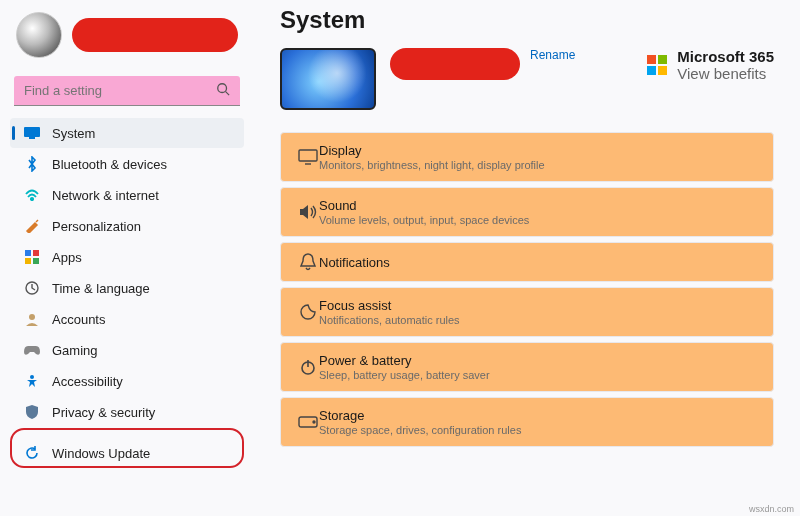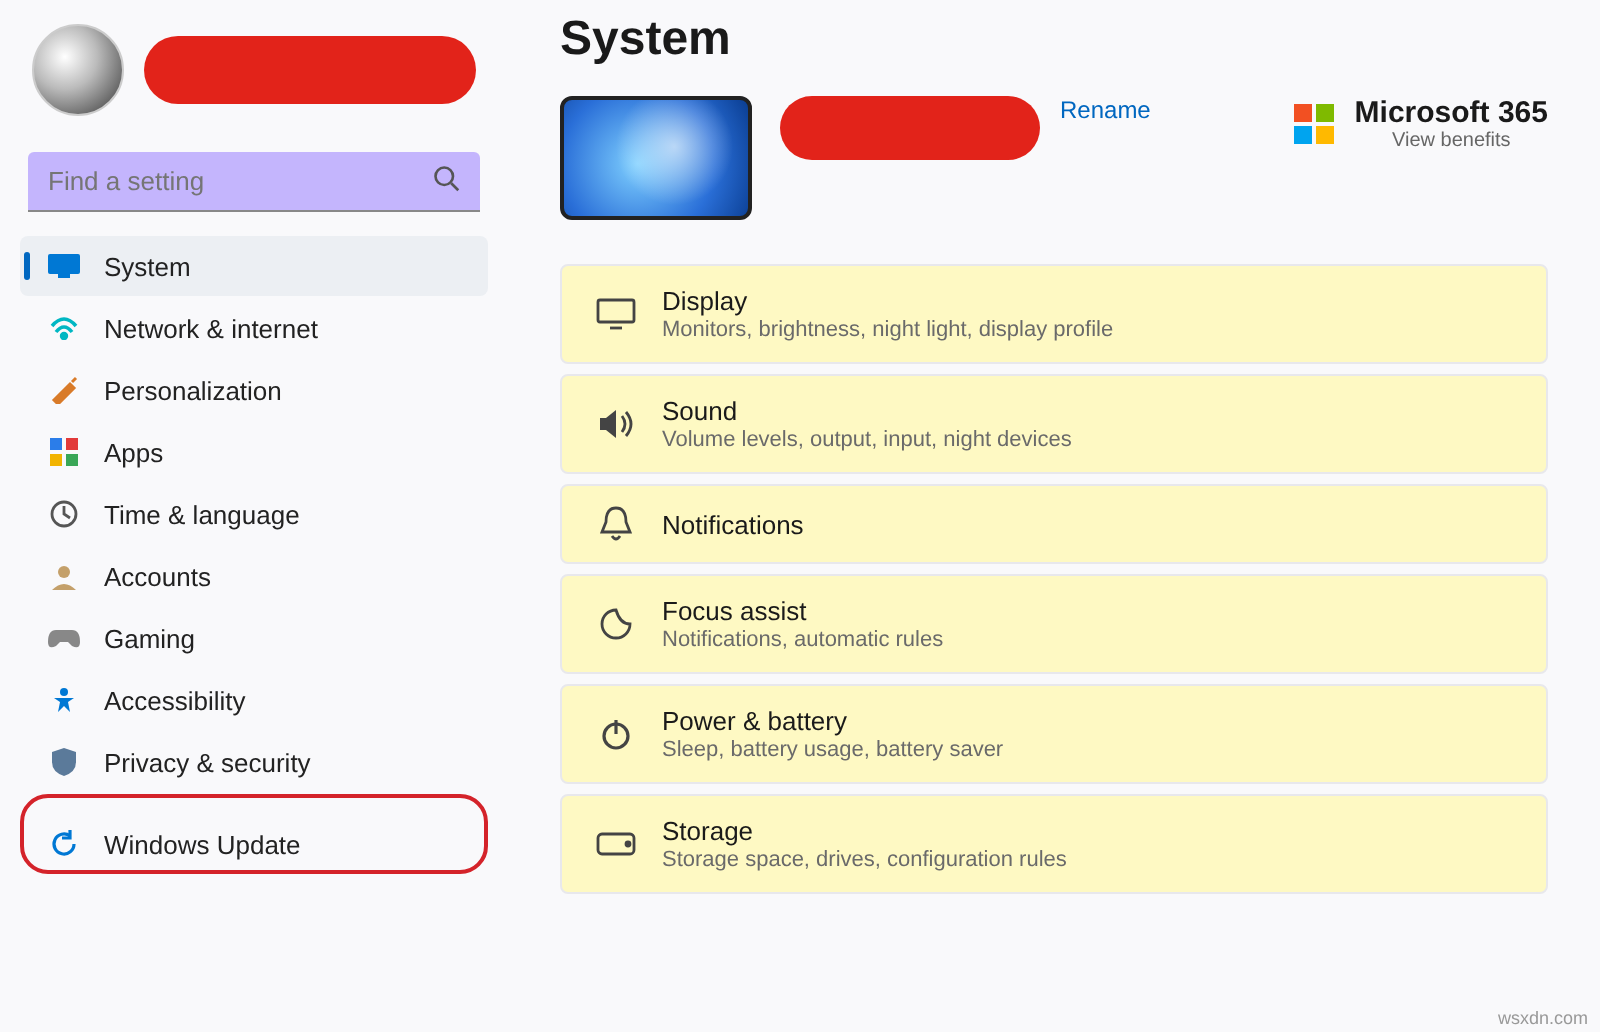--- a/index.html
+++ b/index.html
@@ -21,21 +21,21 @@
     background: radial-gradient(circle at 35% 35%, #fff, #bbb 40%, #333 100%);
     border: 1px solid #ccc;
   }
   .profile-redact {
     flex: 1; height: 34px; background: #e2231a; border-radius: 17px;
   }
   .search {
     margin: 6px 4px 10px 4px;
     display: flex; align-items: center;
     border-bottom: 1px solid #888;
-    background: #c4b5fd;
+    background: #f9a8d4;
     border-radius: 3px 3px 0 0;
     padding: 6px 10px;
   }
   .search input {
     flex: 1; border: none; background: transparent; outline: none;
     font-size: 13px; color: #555;
   }
   .search .sicon { color: #555; font-size: 13px; }
   .nav { display: flex; flex-direction: column; gap: 1px; margin-top: 2px; }
   .nav-item {
@@ -75,25 +75,25 @@
   .rename { color: #0067c0; font-size: 12px; margin-left: 6px; }
   .ms365 { margin-left: auto; display: flex; align-items: center; gap: 10px; }
   .ms365-logo {
     width: 20px; height: 20px; display: grid; grid-template-columns: 1fr 1fr; grid-template-rows: 1fr 1fr; gap: 2px;
   }
   .ms365-logo span:nth-child(1){background:#f25022;}
   .ms365-logo span:nth-child(2){background:#7fba00;}
   .ms365-logo span:nth-child(3){background:#00a4ef;}
   .ms365-logo span:nth-child(4){background:#ffb900;}
   .ms365-text .title { font-size: 15px; font-weight: 600; }
-  .ms365-text .sub { font-size: 10px; color: #666; text-align: center; }
+  .ms365-text .sub { font-size: 15px; color: #666; }
   .list { display: flex; flex-direction: column; gap: 5px; }
   .card {
-    background: #fef9c3; border: 1px solid #e8e8ec; border-radius: 4px;
-    display: flex; align-items: center; gap: 12px;
+    background: #fdba74; border: 1px solid #e8e8ec; border-radius: 4px;
+    display: flex; align-items: center; gap: 0;
     padding: 10px 16px;
     cursor: pointer;
   }
   .card .cicon { width: 22px; display:flex; justify-content:center; color: #444; font-size: 16px; }
   .card .ctext .ctitle { font-size: 13px; font-weight: 500; color: #1a1a1a; }
   .card .ctext .csub { font-size: 11px; color: #6a6a6a; margin-top: 1px; }
   .watermark { position: absolute; right: 6px; bottom: 2px; font-size: 9px; color: #999; }
   
   .ic-blue{color:#0078d4;} .ic-cyan{color:#00b7c3;} .ic-orange{color:#d97b29;}
   .ic-grid{background:linear-gradient(135deg,#2b7de9,#e23a3a);-webkit-background-clip:text;color:transparent;}
@@ -121,20 +121,28 @@
       <div class="nav-item active">
         <span class="nicon ic-blue">
           <svg width="16" height="12" viewBox="0 0 16 12" fill="currentColor">
               <rect x="0" y="0" width="16" height="10" rx="1"></rect>
               <rect x="5" y="10" width="6" height="2"></rect>
             </svg>
         </span>
         <span>System</span>
       </div>
       <div class="nav-item">
+        <span class="nicon ic-blue">
+          <svg width="10" height="16" viewBox="0 0 10 16" fill="none" stroke="currentColor" stroke-width="1.6">
+              <path d="M2 4 L8 12 L5 15 L5 1 L8 4 L2 12"></path>
+            </svg>
+        </span>
+        <span>Bluetooth &amp; devices</span>
+      </div>
+      <div class="nav-item">
         <span class="nicon ic-cyan">
           <svg width="14" height="12" viewBox="0 0 14 12" fill="none" stroke="currentColor" stroke-width="1.8">
               <path d="M1 5 Q7 -2 13 5"></path>
               <path d="M3 8 Q7 3 11 8"></path>
               <circle cx="7" cy="10" r="1.2" fill="currentColor"></circle>
             </svg>
         </span>
         <span>Network &amp; internet</span>
       </div>
       <div class="nav-item">
@@ -251,21 +259,21 @@
       <div class="card">
         <span class="cicon">
           <svg width="20" height="16" viewBox="0 0 20 16" fill="none" stroke="currentColor" stroke-width="1.4">
               <path d="M2 5 H5 L10 1 V15 L5 11 H2 Z" fill="currentColor" stroke="none"></path>
               <path d="M13 4 Q16 8 13 12"></path>
               <path d="M15 2 Q20 8 15 14"></path>
             </svg>
         </span>
         <div class="ctext">
           <div class="ctitle">Sound</div>
-          <div class="csub">Volume levels, output, input, night devices</div>
+          <div class="csub">Volume levels, output, input, space devices</div>
         </div>
       </div>
       <div class="card">
         <span class="cicon">
           <svg width="16" height="18" viewBox="0 0 16 18" fill="none" stroke="currentColor" stroke-width="1.4">
               <path d="M8 1 Q13 1 13 8 L15 13 H1 L3 8 Q3 1 8 1 Z"></path>
               <path d="M6 15 Q8 18 10 15"></path>
             </svg>
         </span>
         <div class="ctext">

